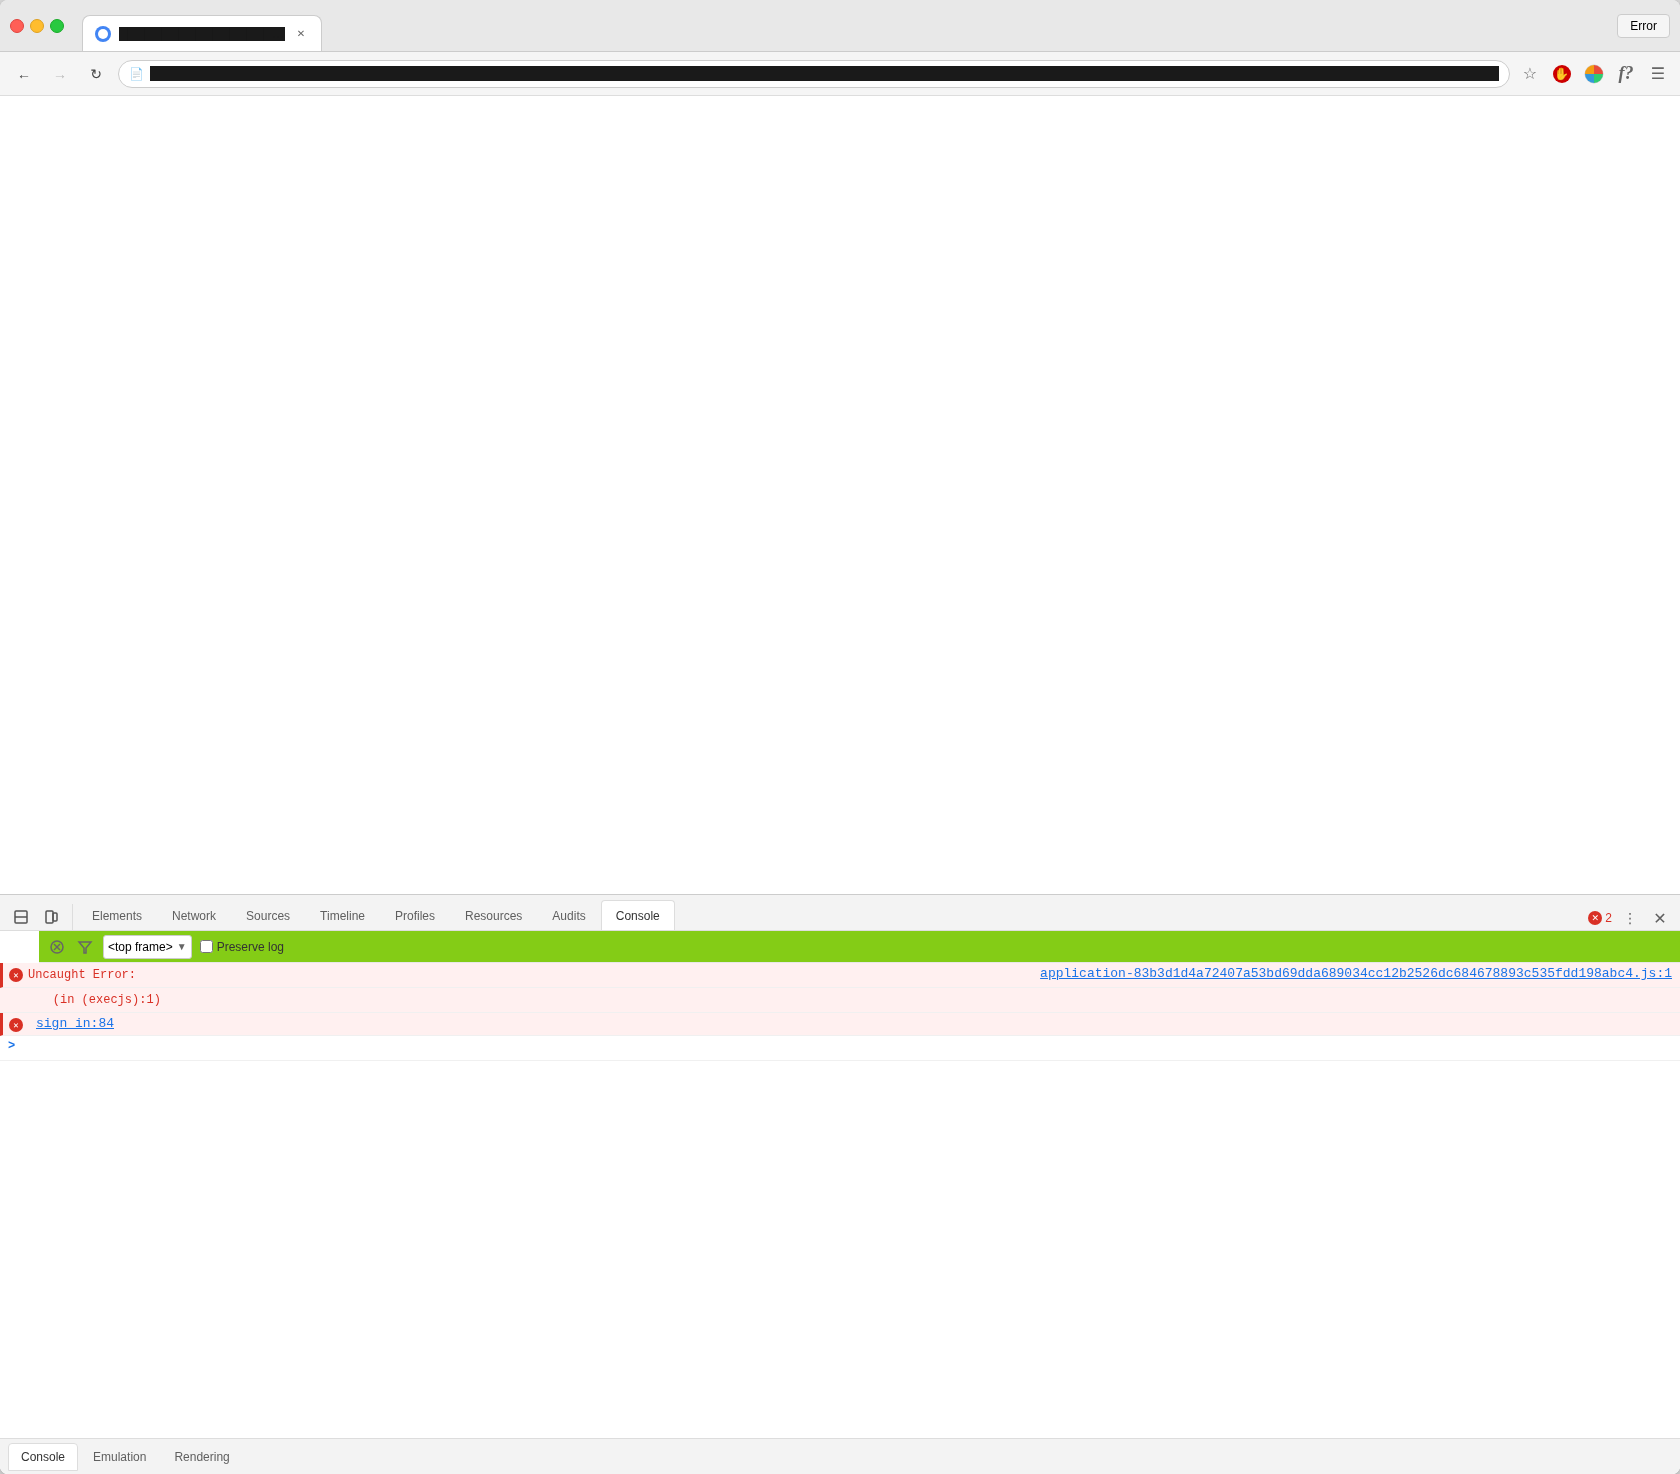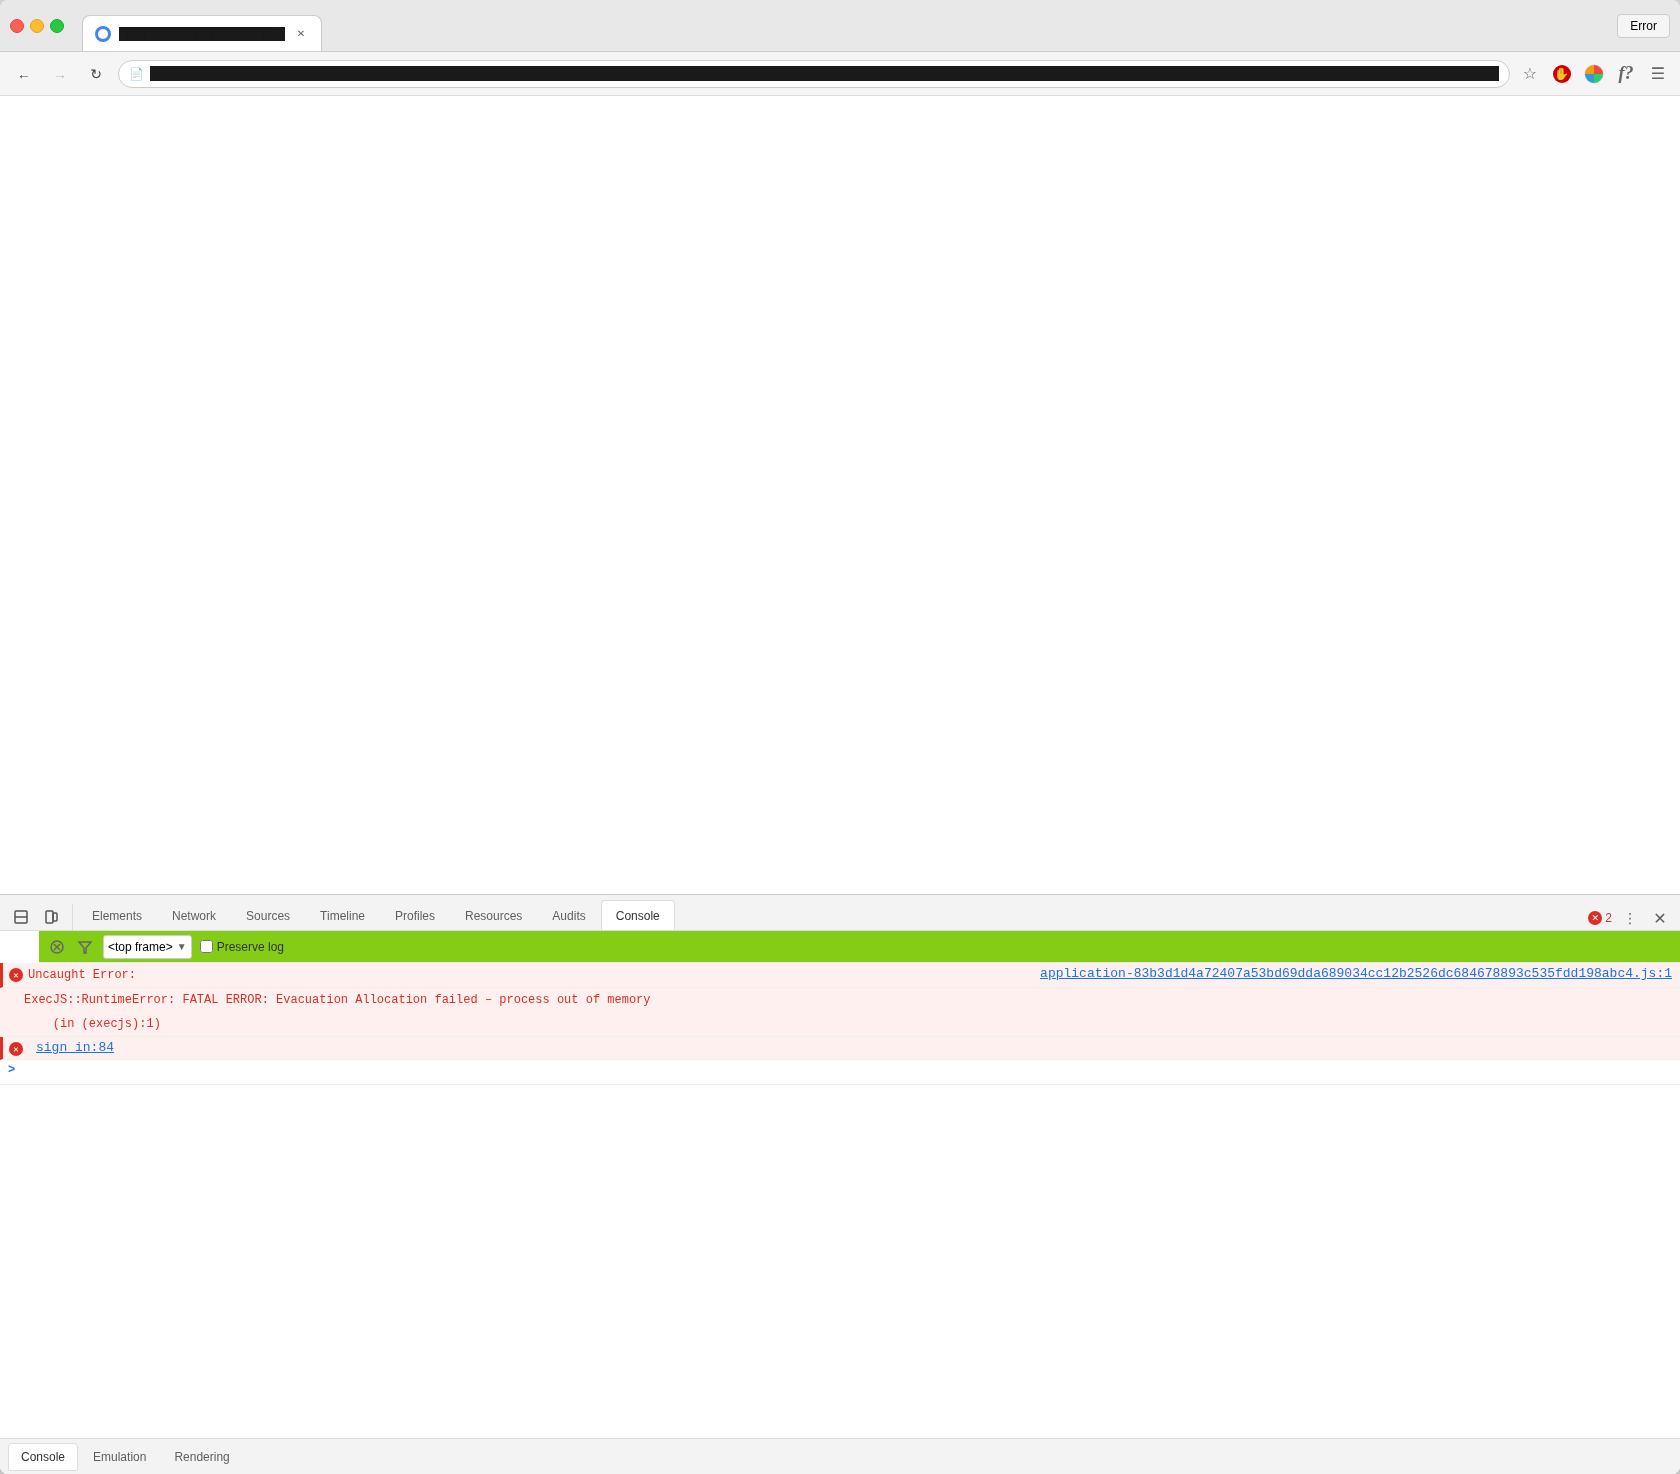--- a/index.html
+++ b/index.html
@@ -202,23 +202,20 @@
 
     <div class="console-content">
 
       <div class="console-entry error">
         <div class="entry-icon">
           <div class="error-icon">✕</div>
         </div>
         <span class="entry-text">Uncaught Error: </span>
         <span class="entry-location">application-83b3d1d4a72407a53bd69dda689034cc12b2526dc684678893c535fdd198abc4.js:1</span>
       </div>
-      <div class="console-entry error-cont">
-        <span class="entry-text">ExecJS::RuntimeError: FATAL ERROR: Evacuation Allocation failed – process out of memory</span>
-      </div>
       <div class="console-entry error-cont2">
         <span class="entry-text">    (in (execjs):1)</span>
       </div>
 
       <div class="console-entry error">
         <div class="entry-icon">
           <div class="error-icon">✕</div>
         </div>
         <span class="entry-location">sign in:84</span>
       </div>

